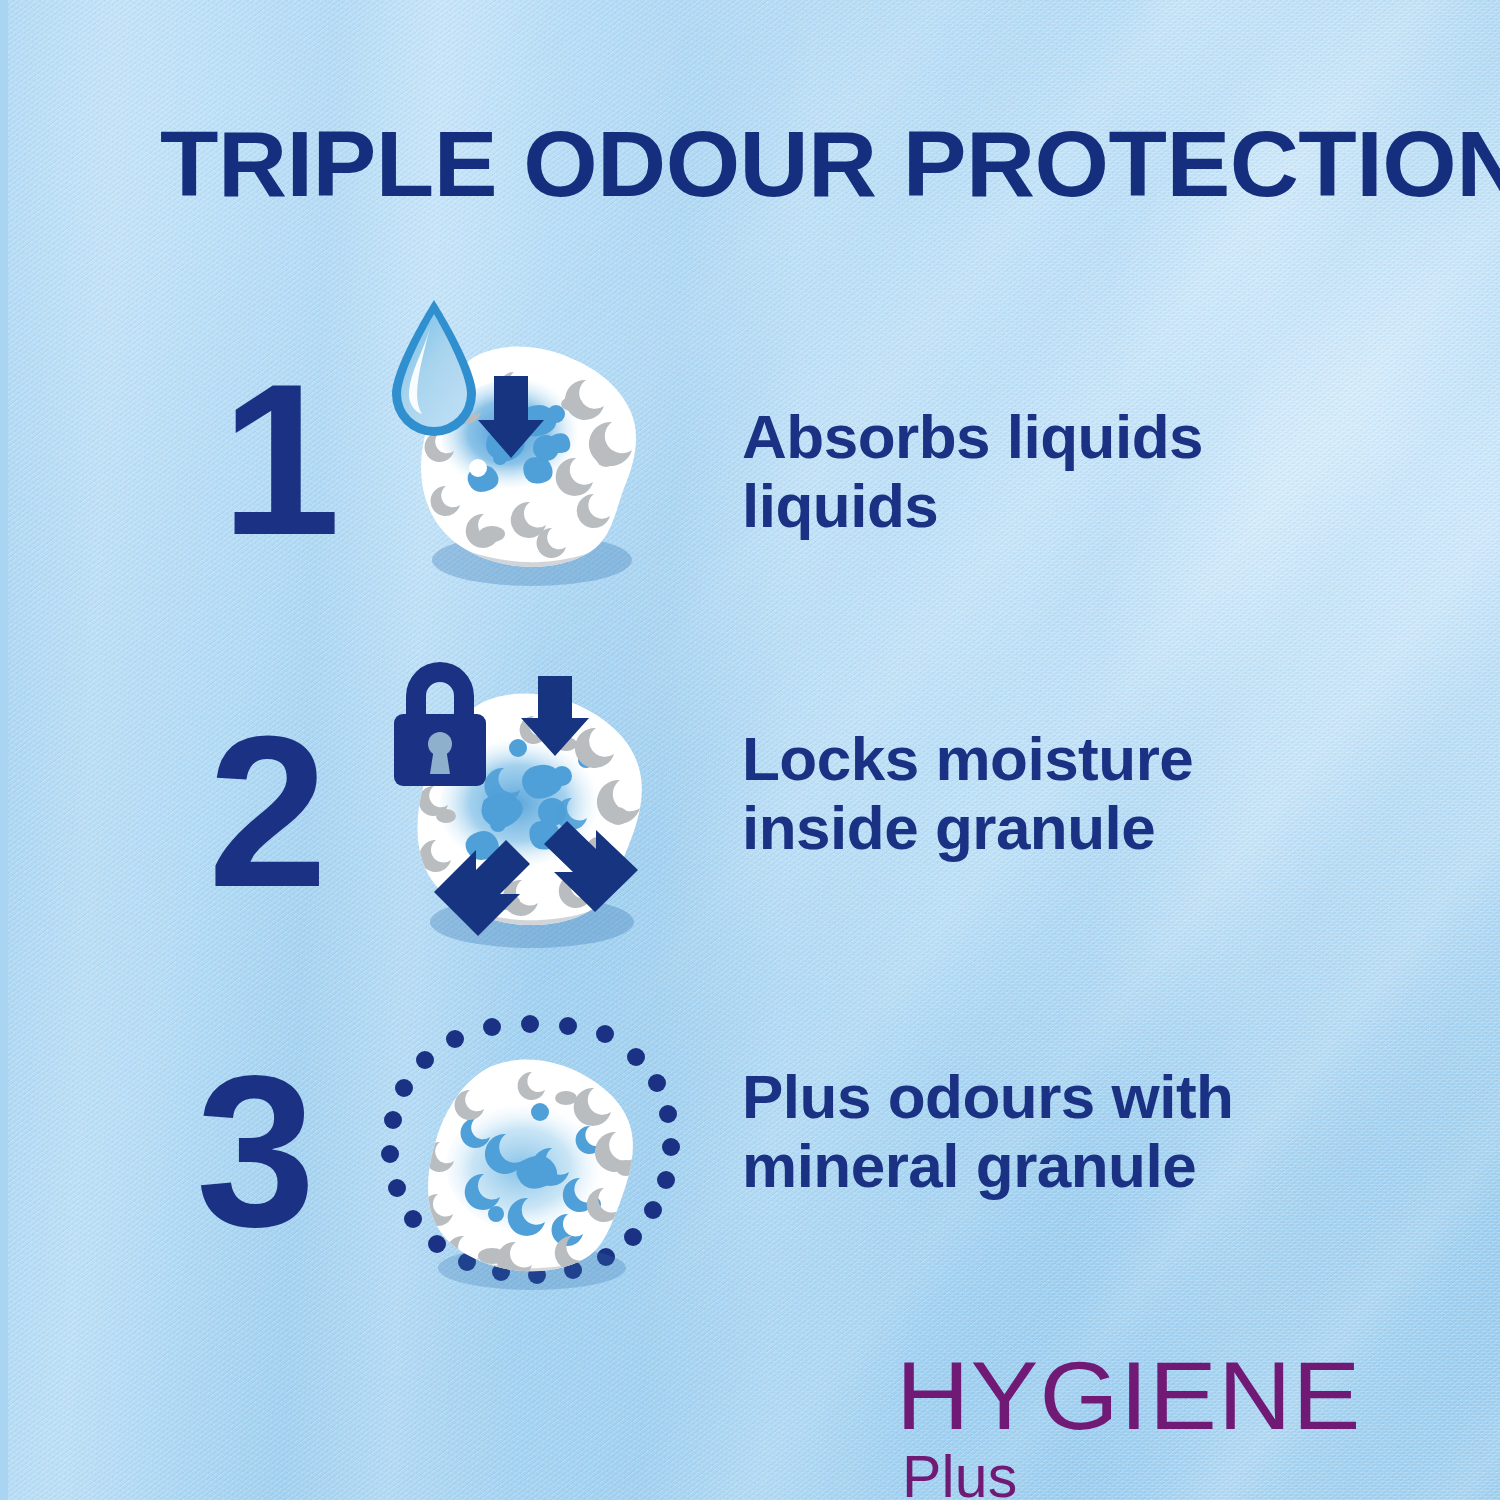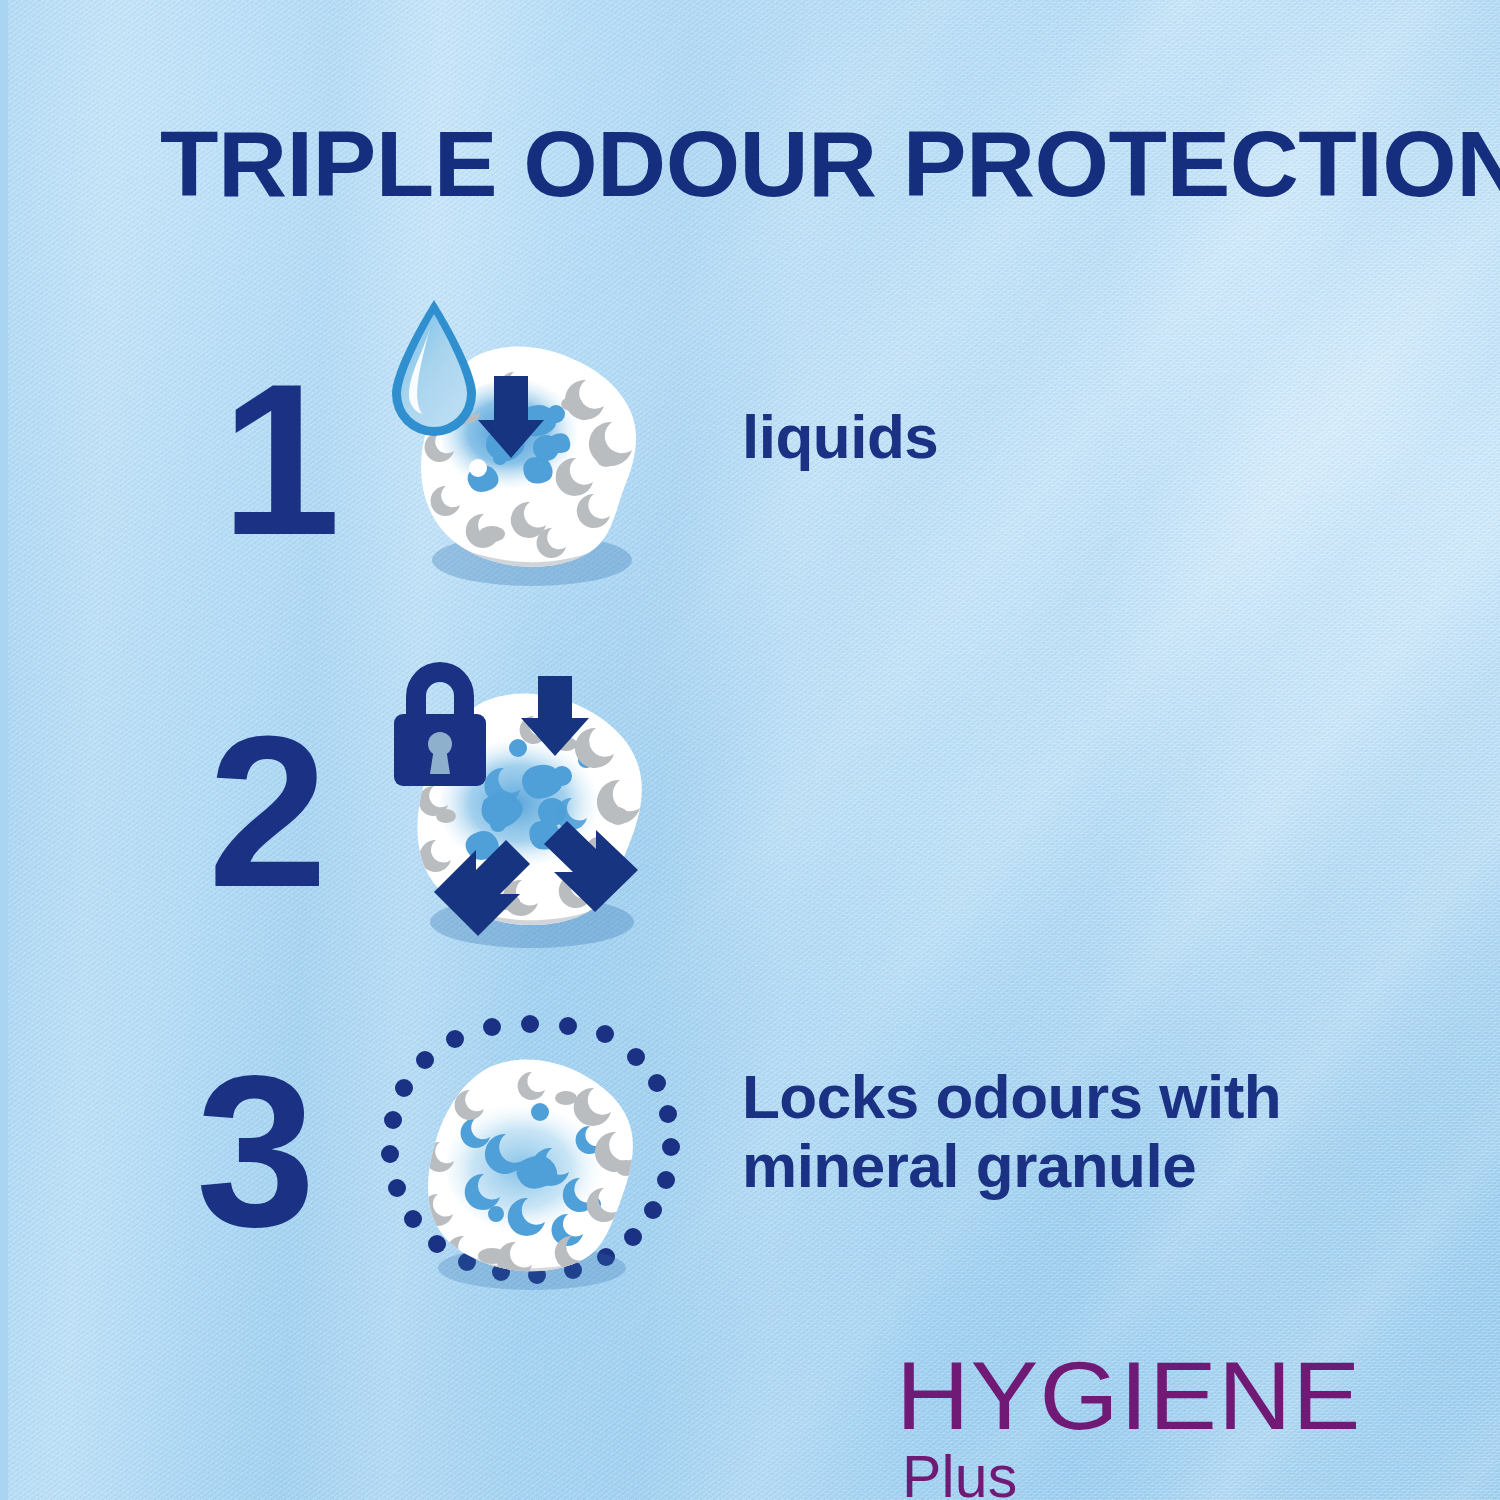--- a/index.html
+++ b/index.html
@@ -235,20 +235,21 @@
           <path d="M50 40 C44 62 30 84 29 104 c-1 12 6 20 13 22 c-10 -16 -3 -44 8 -86 Z" fill="#ffffff" opacity=".92"></path>
         </g>
 
         <g>
           <path d="M114 88 h34 v44 h16 l-33 38 l-33 -38 h16 Z" fill="#16347f"></path>
         </g>
       </svg>
     </div>
 
     <div class="step-text">
+      <span class="ln">Absorbs liquids</span>
       <span class="ln">liquids</span>
     </div>
   </div>
 
   <div class="step" id="step2">
 
     <div class="step-num">2</div>
 
     <div class="art">
       <svg viewBox="0 0 300 320" aria-hidden="true">
@@ -322,20 +323,24 @@
         <g>
           <path d="M158 36 h34 v42 h17 l-34 38 l-34 -38 h17 Z" fill="#16347f"></path>
         </g>
         <g>
           <path d="M46 254 l42 -42 l0 20 l30 -30 l24 24 l-30 30 l20 0 l-42 42 Z" transform="translate(8,-2)" fill="#16347f"></path>
           <path d="M262 218 l-42 -40 l0 19 l-29 -28 l-23 23 l29 28 l-19 0 l41 40 Z" transform="translate(-4,12)" fill="#16347f"></path>
         </g>
       </svg>
     </div>
 
+    <div class="step-text">
+      <span class="ln">Locks moisture</span>
+      <span class="ln">inside granule</span>
+    </div>
   </div>
 
   <div class="step" id="step3">
 
     <div class="step-num">3</div>
 
     <div class="art">
       <svg viewBox="0 0 300 280" aria-hidden="true">
         <defs>
           <radialGradient id="g3moist" cx="46%" cy="52%" r="50%">
@@ -417,21 +422,21 @@
               <ellipse cx="246" cy="160" rx="10" ry="8"></ellipse>
               <ellipse cx="112" cy="248" rx="14" ry="8"></ellipse>
               <ellipse cx="186" cy="90" rx="11" ry="7"></ellipse>
             </g>
           </g>
         </g>
       </svg>
     </div>
 
     <div class="step-text">
-      <span class="ln">Locks odours with</span>
+      <span class="ln">Plus odours with</span>
       <span class="ln">mineral granule</span>
     </div>
   </div>
 
   <div class="brand">
     <span class="brand-main">HYGIENE</span>
     <span class="brand-sup">Plus</span>
   </div>
 
 </div>

